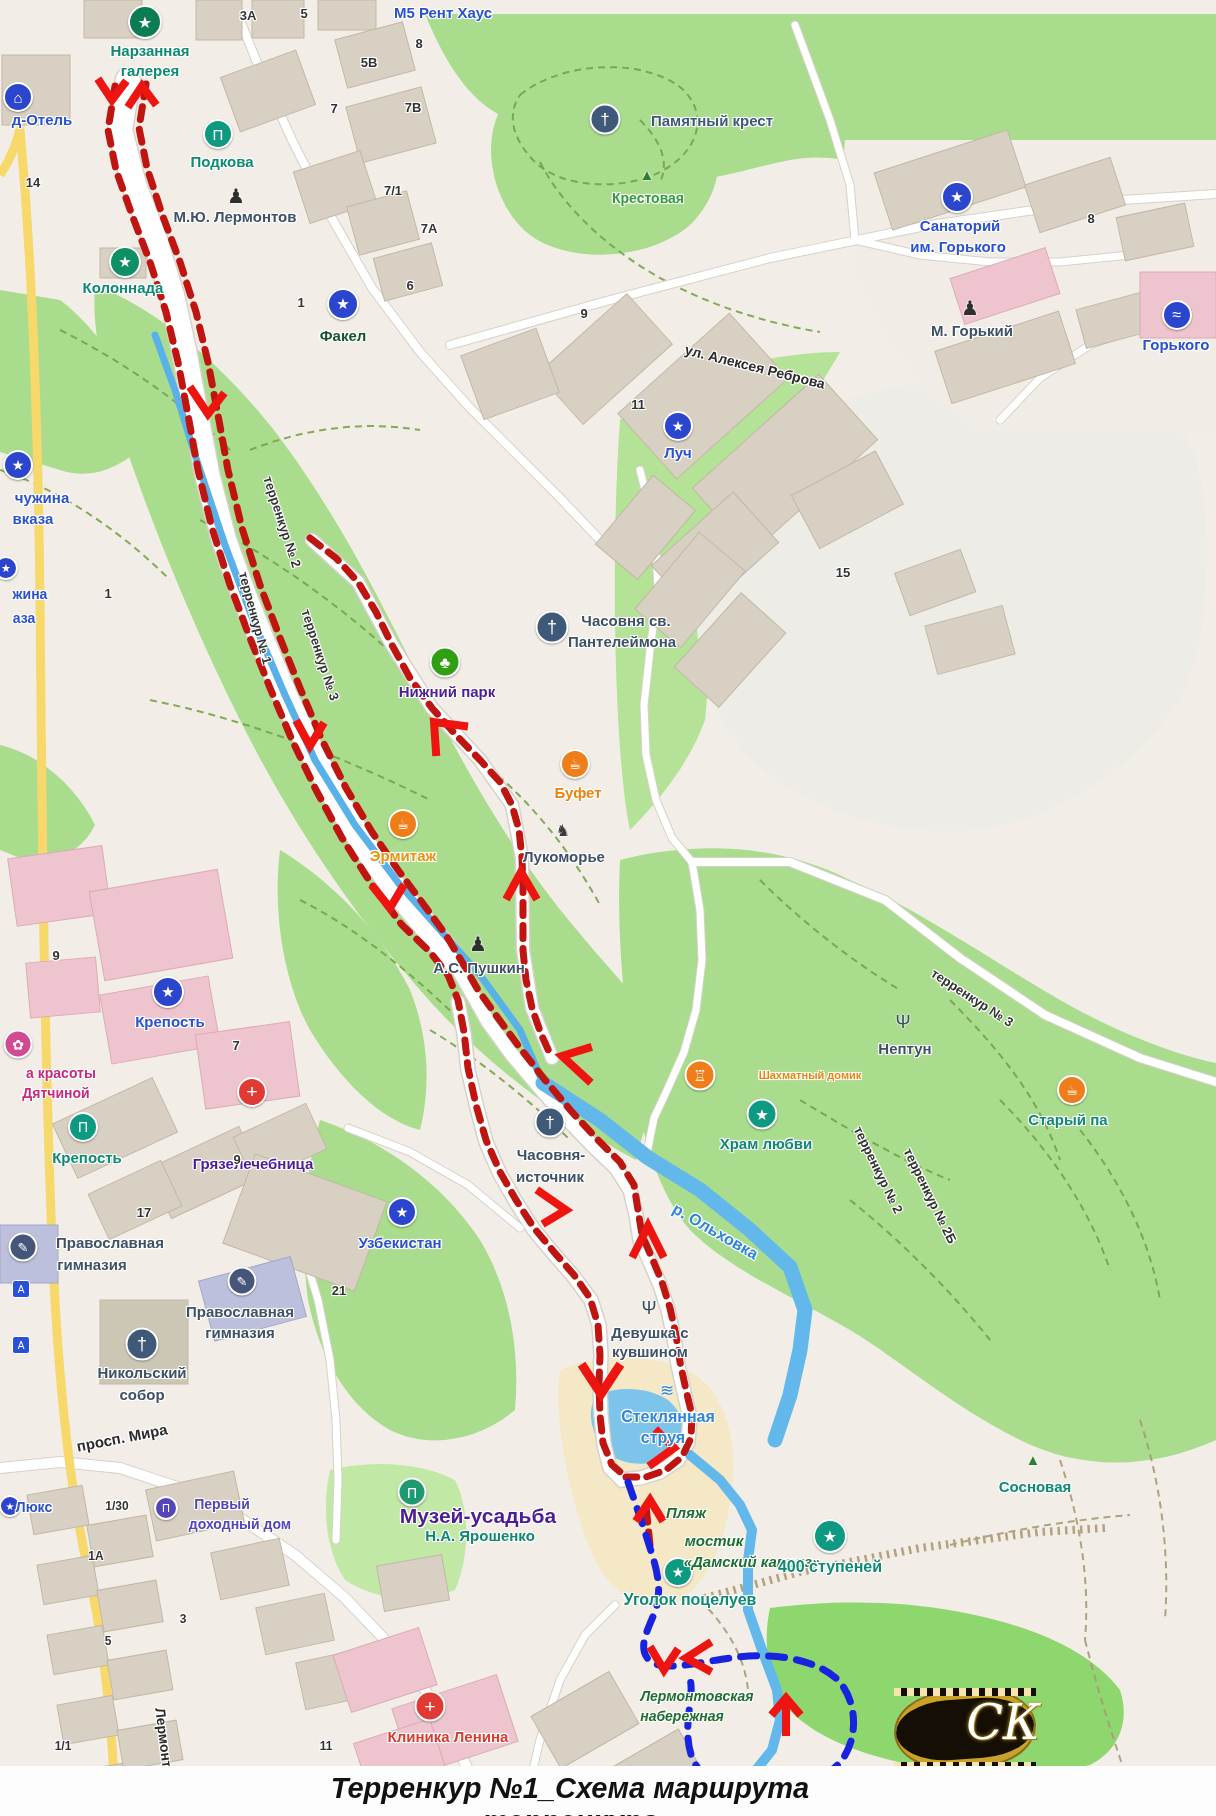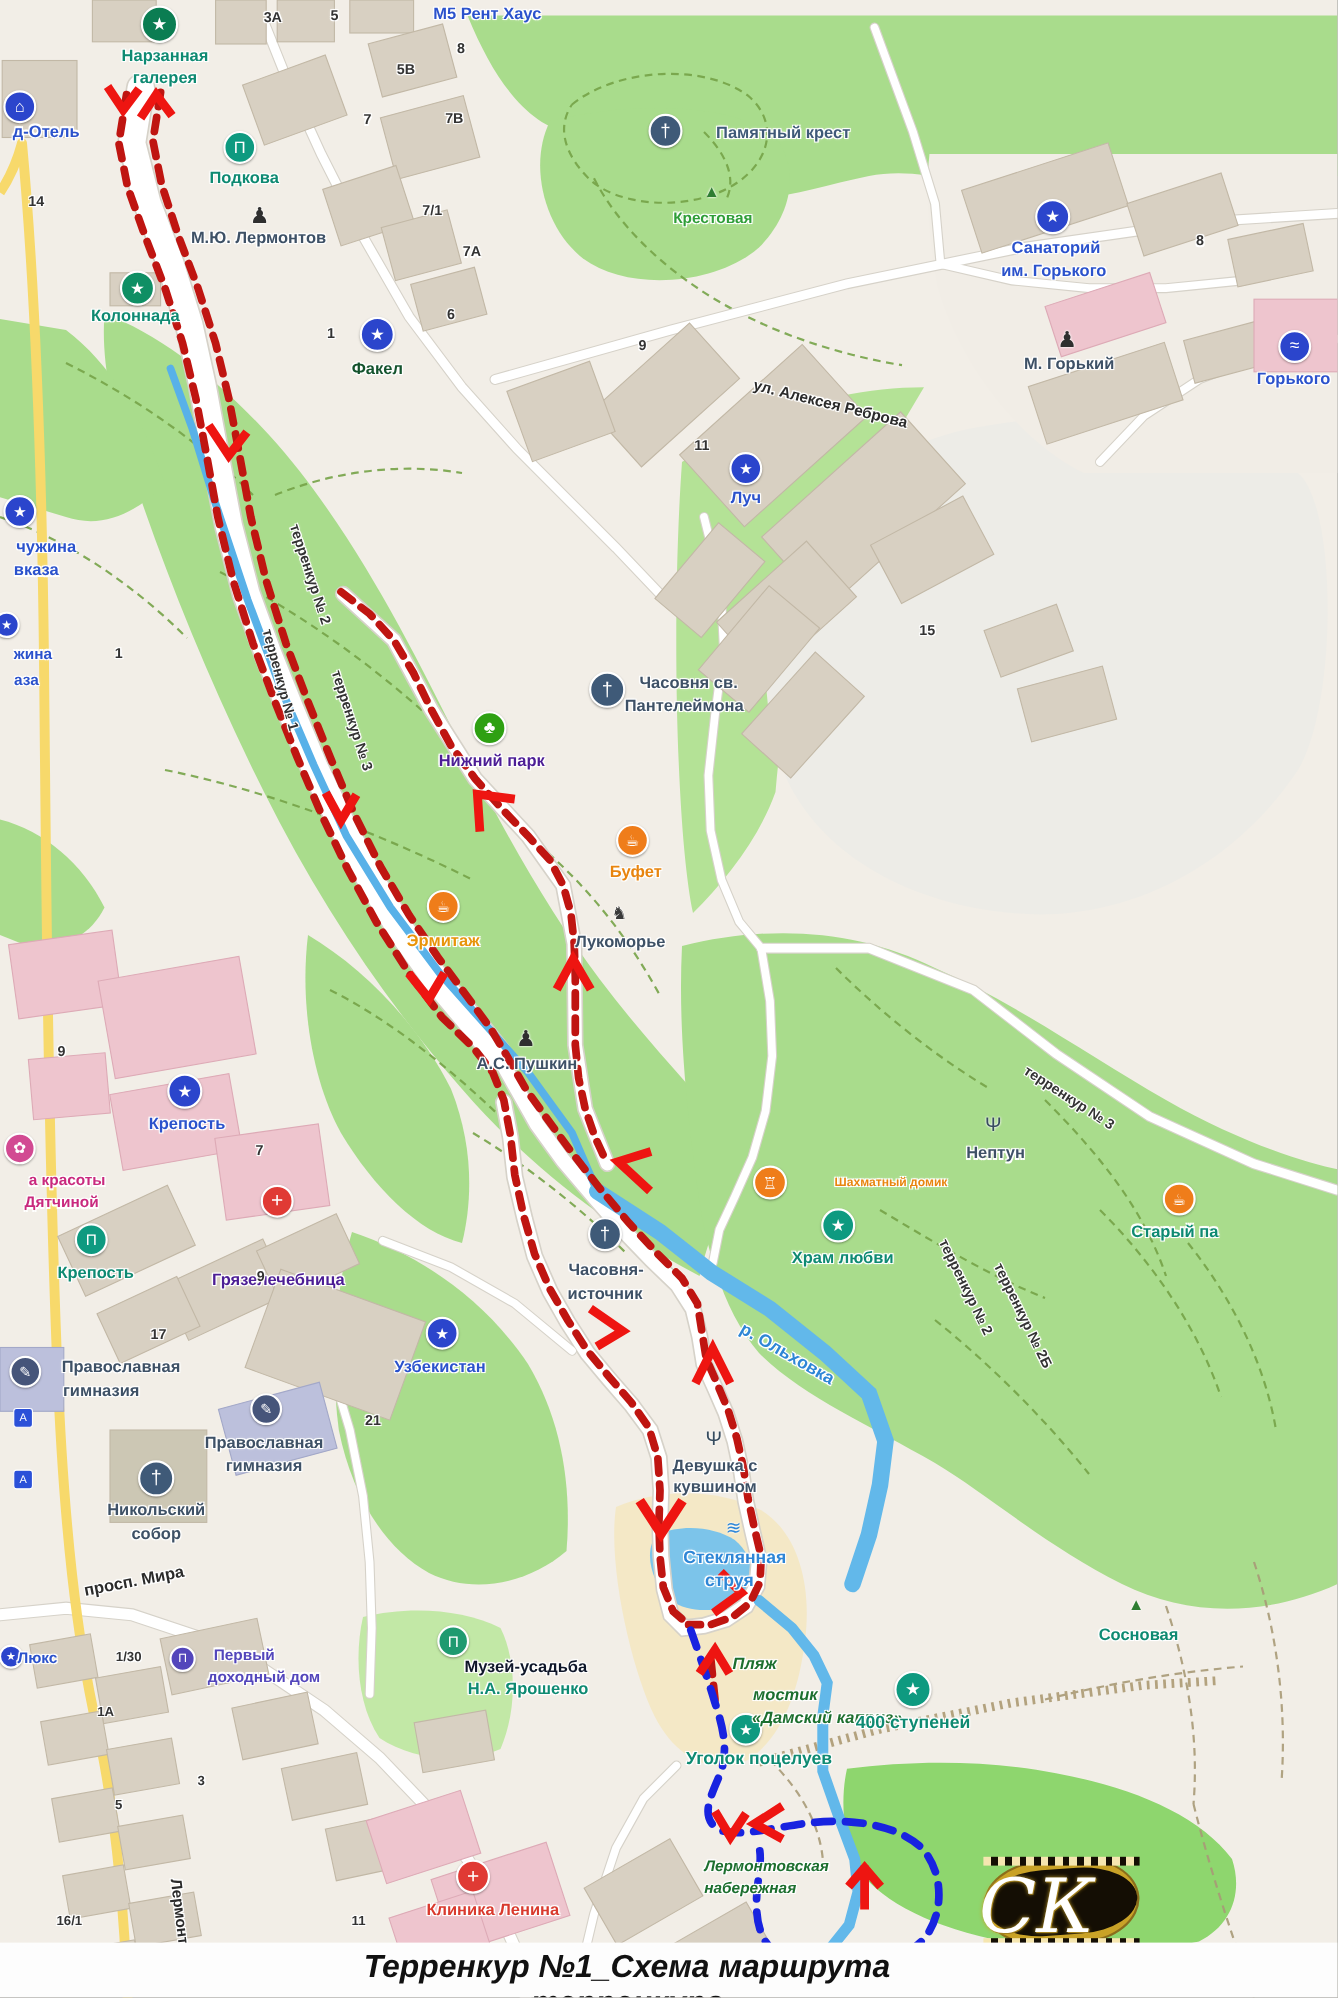--- a/index.html
+++ b/index.html
@@ -17,22 +17,22 @@
   .caption-band{position:absolute;left:0;top:1766px;width:1216px;height:50px;background:#fdfdfd;}
   .caption{position:absolute;left:270px;top:1772px;width:600px;text-align:center;font-size:29px;
            font-style:italic;font-weight:600;color:#111;}
   .logo{position:absolute;left:890px;top:1686px;width:150px;height:86px;}
   .logo .reel{position:absolute;left:6px;top:6px;right:6px;bottom:6px;background:#140e04;border-radius:46%/60%;
         transform:rotate(-4deg);
         border-top:7px solid #c9a227;border-bottom:7px solid #c9a227;box-shadow:0 0 0 2px #8a6d1c;}
   .logo .sprock{position:absolute;left:4px;right:4px;height:8px;
         background:repeating-linear-gradient(90deg,#f5e6b0 0 7px,#140e04 7px 13px);}
   .logo .sp-t{top:2px;} .logo .sp-b{bottom:2px;}
-  .logo .ck{position:absolute;left:0;right:0;top:8px;text-align:left;
-        font-family:"DejaVu Serif","Liberation Serif",serif;font-style:italic;font-size:68px;
+  .logo .ck{position:absolute;left:0;right:0;top:8px;text-align:right;
+        font-family:"DejaVu Serif","Liberation Serif",serif;font-style:italic;font-size:48px;
         color:#fff;text-shadow:0 0 4px #c9a227,1px 1px 0 #8a6d1c;}
 </style>
 </head>
 <body>
 
 <div class="stage">
 <svg class="base" width="1216" height="1816" viewBox="0 0 1216 1816">
   <rect x="0" y="0" width="1216" height="1816" fill="#f2eee7"></rect>
 
   <path fill="#a9dc8c" d="M425,14 L1216,14 L1216,160 C1150,150 1100,142 1050,150 C1000,158 960,178 930,198 C880,162 830,152 790,160 C740,170 700,187 660,177 C600,162 560,132 520,122 C480,114 450,75 425,14 Z"></path>
@@ -413,21 +413,21 @@
       <div class="lbl" style="left: 878px; top: 1170px; color: rgb(51, 51, 51); font-size: 13px; transform: translate(-50%, -50%) rotate(64deg);">терренкур № 2</div>
       <div class="lbl" style="left: 930px; top: 1196px; color: rgb(51, 51, 51); font-size: 13px; transform: translate(-50%, -50%) rotate(64deg);">терренкур № 2Б</div>
       <div class="lbl" style="left: 650px; top: 1333px; color: rgb(62, 81, 102); font-size: 15px; transform: translate(-50%, -50%);">Девушка с</div>
       <div class="lbl" style="left: 650px; top: 1352px; color: rgb(62, 81, 102); font-size: 15px; transform: translate(-50%, -50%);">кувшином</div>
       <div class="lbl" style="left: 122px; top: 1438px; color: rgb(43, 43, 43); font-size: 15px; transform: translate(-50%, -50%) rotate(-11deg);">просп. Мира</div>
       <div class="lbl" style="left: 668px; top: 1417px; color: rgb(46, 134, 214); font-size: 16px; transform: translate(-50%, -50%); text-align: right;">Стеклянная</div>
       <div class="lbl" style="left: 663px; top: 1438px; color: rgb(46, 134, 214); font-size: 16px; transform: translate(-50%, -50%);">струя</div>
       <div class="lbl" style="left: 34px; top: 1507px; color: rgb(43, 82, 204); font-size: 14px; transform: translate(-50%, -50%);">Люкс</div>
       <div class="lbl" style="left: 222px; top: 1504px; color: rgb(83, 70, 187); font-size: 14px; transform: translate(-50%, -50%);">Первый</div>
       <div class="lbl" style="left: 240px; top: 1524px; color: rgb(83, 70, 187); font-size: 14px; transform: translate(-50%, -50%);">доходный дом</div>
-      <div class="lbl" style="left: 478px; top: 1516px; color: #0f172a; font-size: 15px; transform: translate(-50%, -50%);">Музей-усадьба</div>
+      <div class="lbl" style="left: 478px; top: 1516px; color: #4c1d95; font-size: 21px; transform: translate(-50%, -50%);">Музей-усадьба</div>
       <div class="lbl" style="left: 480px; top: 1536px; color: rgb(14, 138, 114); font-size: 15px; transform: translate(-50%, -50%);">Н.А. Ярошенко</div>
       <div class="lbl it" style="left: 686px; top: 1513px; color: rgb(29, 111, 47); font-size: 15px; transform: translate(-50%, -50%);">Пляж</div>
       <div class="lbl it" style="left: 714px; top: 1541px; color: rgb(29, 111, 47); font-size: 15px; transform: translate(-50%, -50%);">мостик</div>
       <div class="lbl it" style="left: 752px; top: 1562px; color: rgb(29, 111, 47); font-size: 15px; transform: translate(-50%, -50%);">«Дамский каприз»</div>
       <div class="lbl" style="left: 830px; top: 1567px; color: rgb(14, 138, 114); font-size: 16px; transform: translate(-50%, -50%);">400 ступеней</div>
       <div class="lbl" style="left: 1035px; top: 1487px; color: rgb(14, 138, 114); font-size: 15px; transform: translate(-50%, -50%);">Сосновая</div>
       <div class="lbl" style="left: 690px; top: 1600px; color: rgb(14, 138, 114); font-size: 16px; transform: translate(-50%, -50%);">Уголок поцелуев</div>
       <div class="lbl it" style="left: 697px; top: 1696px; color: rgb(29, 111, 47); font-size: 14px; transform: translate(-50%, -50%);">Лермонтовская</div>
       <div class="lbl it" style="left: 682px; top: 1716px; color: rgb(29, 111, 47); font-size: 14px; transform: translate(-50%, -50%);">набережная</div>
       <div class="lbl" style="left: 448px; top: 1737px; color: rgb(217, 58, 46); font-size: 15px; transform: translate(-50%, -50%);">Клиника Ленина</div>
@@ -451,21 +451,21 @@
       <div class="lbl" style="left: 56px; top: 956px; color: rgb(51, 51, 51); font-size: 13px; transform: translate(-50%, -50%);">9</div>
       <div class="lbl" style="left: 236px; top: 1046px; color: rgb(51, 51, 51); font-size: 13px; transform: translate(-50%, -50%);">7</div>
       <div class="lbl" style="left: 237px; top: 1160px; color: rgb(51, 51, 51); font-size: 13px; transform: translate(-50%, -50%);">9</div>
       <div class="lbl" style="left: 144px; top: 1213px; color: rgb(51, 51, 51); font-size: 13px; transform: translate(-50%, -50%);">17</div>
       <div class="lbl" style="left: 339px; top: 1291px; color: rgb(51, 51, 51); font-size: 13px; transform: translate(-50%, -50%);">21</div>
       <div class="lbl" style="left: 117px; top: 1506px; color: rgb(51, 51, 51); font-size: 12px; transform: translate(-50%, -50%);">1/30</div>
       <div class="lbl" style="left: 96px; top: 1556px; color: rgb(51, 51, 51); font-size: 12px; transform: translate(-50%, -50%);">1А</div>
       <div class="lbl" style="left: 183px; top: 1619px; color: rgb(51, 51, 51); font-size: 12px; transform: translate(-50%, -50%);">3</div>
       <div class="lbl" style="left: 108px; top: 1641px; color: rgb(51, 51, 51); font-size: 12px; transform: translate(-50%, -50%);">5</div>
       <div class="lbl" style="left: 326px; top: 1746px; color: rgb(51, 51, 51); font-size: 12px; transform: translate(-50%, -50%);">11</div>
-      <div class="lbl" style="left: 63px; top: 1746px; color: rgb(51, 51, 51); font-size: 12px; transform: translate(-50%, -50%);">16/1</div>
+      <div class="lbl" style="left: 63px; top: 1746px; color: rgb(51, 51, 51); font-size: 12px; transform: translate(-50%, -50%);">1/1</div>
       <div class="lbl" style="left: 41px; top: 1773px; color: rgb(51, 51, 51); font-size: 12px; transform: translate(-50%, -50%);">15</div>
     </div>
 
 <div class="logo">
   <div class="reel"></div>
   <div class="sprock sp-t"></div>
   <div class="sprock sp-b"></div>
   <div class="ck">СК</div>
 </div>
 

